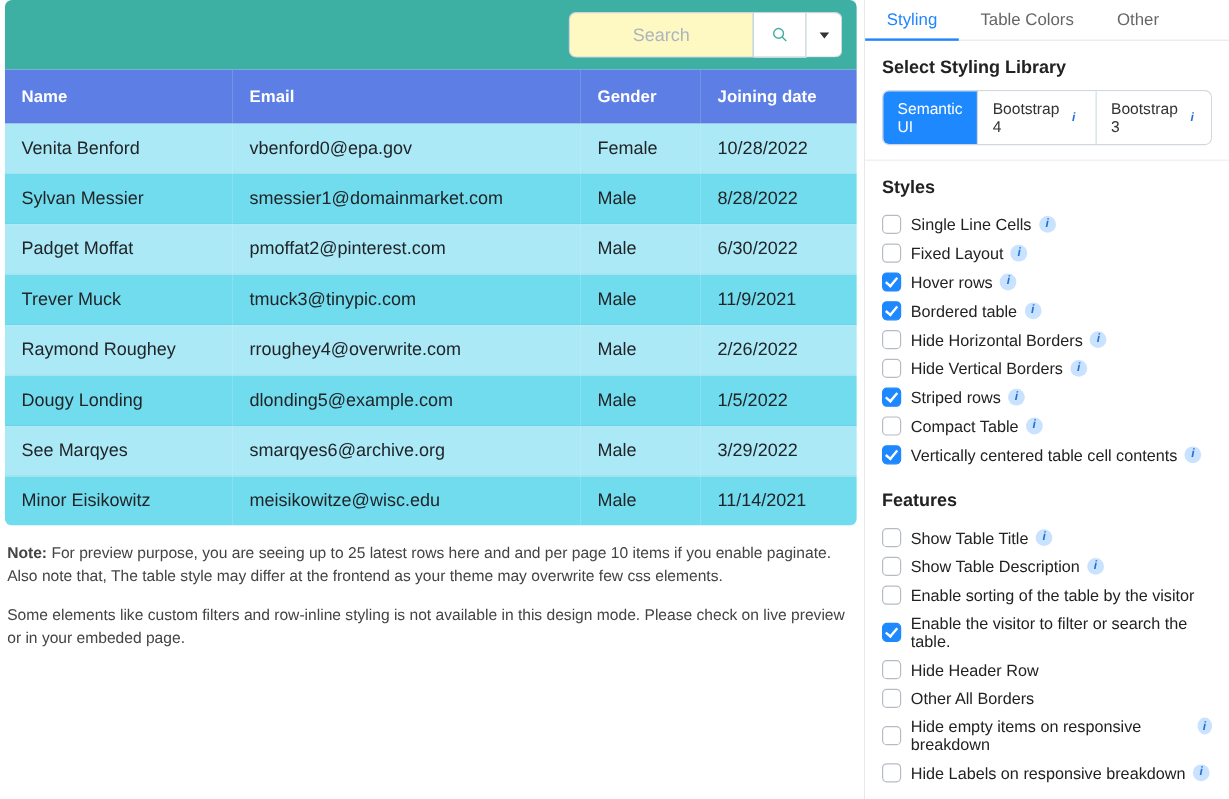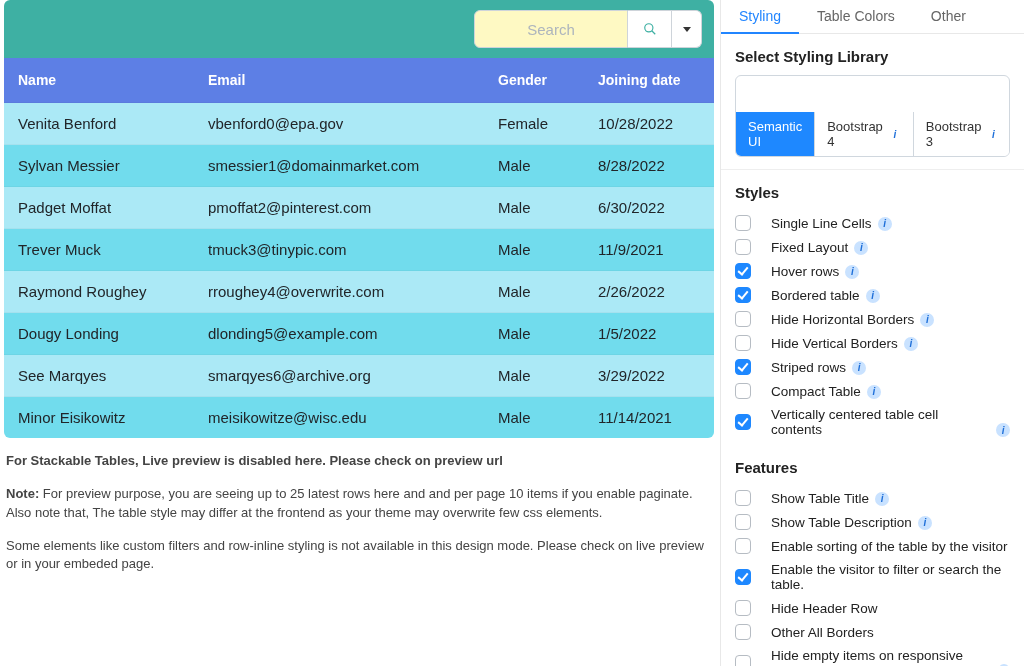--- a/index.html
+++ b/index.html
@@ -31,28 +31,28 @@
 
 
 .right { width: 304px; border-left: 1px solid #e8e8e8; background:#fff; overflow-y:auto; }
 .tabs { display: flex; border-bottom: 1px solid #e8e8e8; }
 .tab { padding: 8px 18px; font-size: 14px; color: #666; cursor: pointer; }
 .tab.active { color: #2185ff; border-bottom: 2px solid #2185ff; margin-bottom:-1px; font-weight:500;}
 .panel { padding: 14px 14px 20px 14px; }
 .panel h2 { font-size: 15px; font-weight: 700; margin-bottom: 10px; color:#222;}
 .panel h2.sub { margin-top: 18px; }
 .pill-row { display: flex; border:1px solid #d0d7de; border-radius:6px; overflow:hidden; margin-bottom:4px;}
-.pill { padding: 7px 12px; font-size: 13px; background:#fff; border-right:1px solid #d0d7de; display:flex; align-items:center; gap:4px;margin-top:36px;}
+.pill { padding: 7px 12px; font-size: 13px; background:#fff; border-right:1px solid #d0d7de; display:flex; align-items:center; gap:4px;}
 .pill:last-child{border-right:none;}
 .pill.active { background:#1e88ff; color:#fff; }
 .info-dot { display:inline-flex; width:14px; height:14px; border-radius:50%; background:#c9e2ff; color:#1e6fd9; font-size:10px; align-items:center; justify-content:center; font-style:italic; font-weight:700; }
 .pill .info-dot { background:rgba(255,255,255,0.4); color:#1e6fd9;}
 
 .check-row { display:flex; align-items:center; gap:8px; padding: 4px 0; font-size: 13.5px; color:#222;}
-.check-row label { display:flex; align-items:flex-end; gap:6px;margin-left:12px; }
+.check-row label { display:flex; align-items:flex-start; gap:6px; }
 .cb { width:16px; height:16px; border:1px solid #b6bcc3; border-radius:4px; background:#fff; position:relative; flex-shrink:0;}
 .cb.checked { background:#1e88ff; border-color:#1e88ff; }
 .cb.checked::after { content:""; position:absolute; left:4px; top:1px; width:4px; height:8px; border:solid #fff; border-width:0 2px 2px 0; transform:rotate(40deg);}
 .section-divider { border-top:1px solid #eee; margin: 12px -14px 14px -14px;}
 </style>
 </head>
 <body>
 
 <div class="page">
 
@@ -128,21 +128,20 @@
               <td>Minor Eisikowitz</td>
               <td>meisikowitze@wisc.edu</td>
               <td>Male</td>
               <td>11/14/2021</td>
             </tr>
           </tbody>
       </table>
     </div>
 
     <div class="notes">
-      <p class="bold-line">For Stackable Tables, Live preview is disabled here. Please check on preview url</p>
       <p><b>Note:</b><span> For preview purpose, you are seeing up to 25 latest rows here and and per page 10 items if you enable paginate. Also note that, The table style may differ at the frontend as your theme may overwrite few css elements.</span></p>
       <p>Some elements like custom filters and row-inline styling is not available in this design mode. Please check on live preview or in your embeded page.</p>
     </div>
   </div>
 
   <div class="right">
     <div class="tabs">
       <div class="tab active">Styling</div>
       <div class="tab">Table Colors</div>
       <div class="tab">Other</div>

